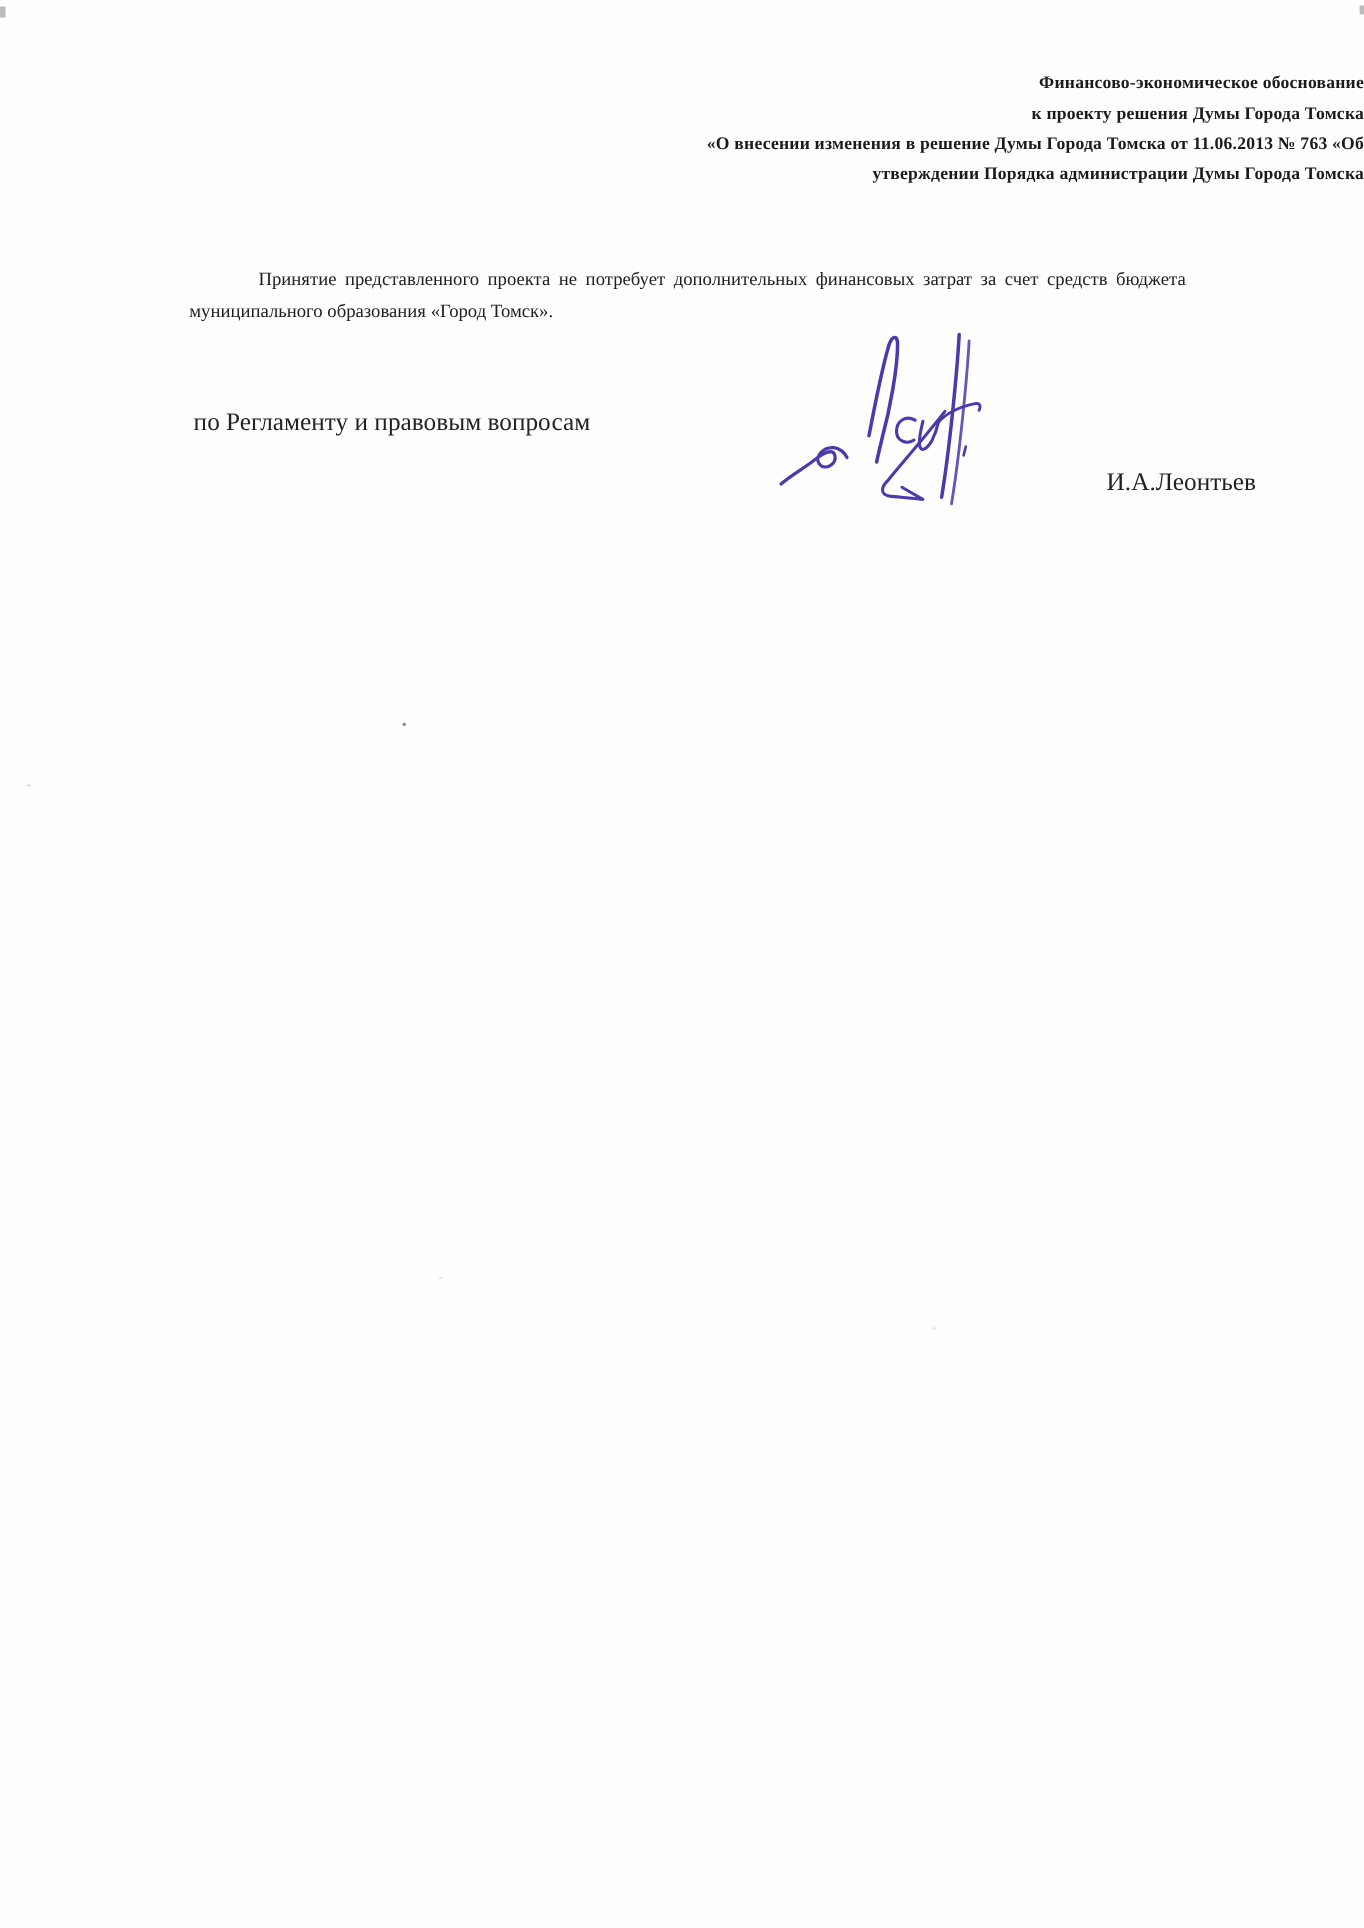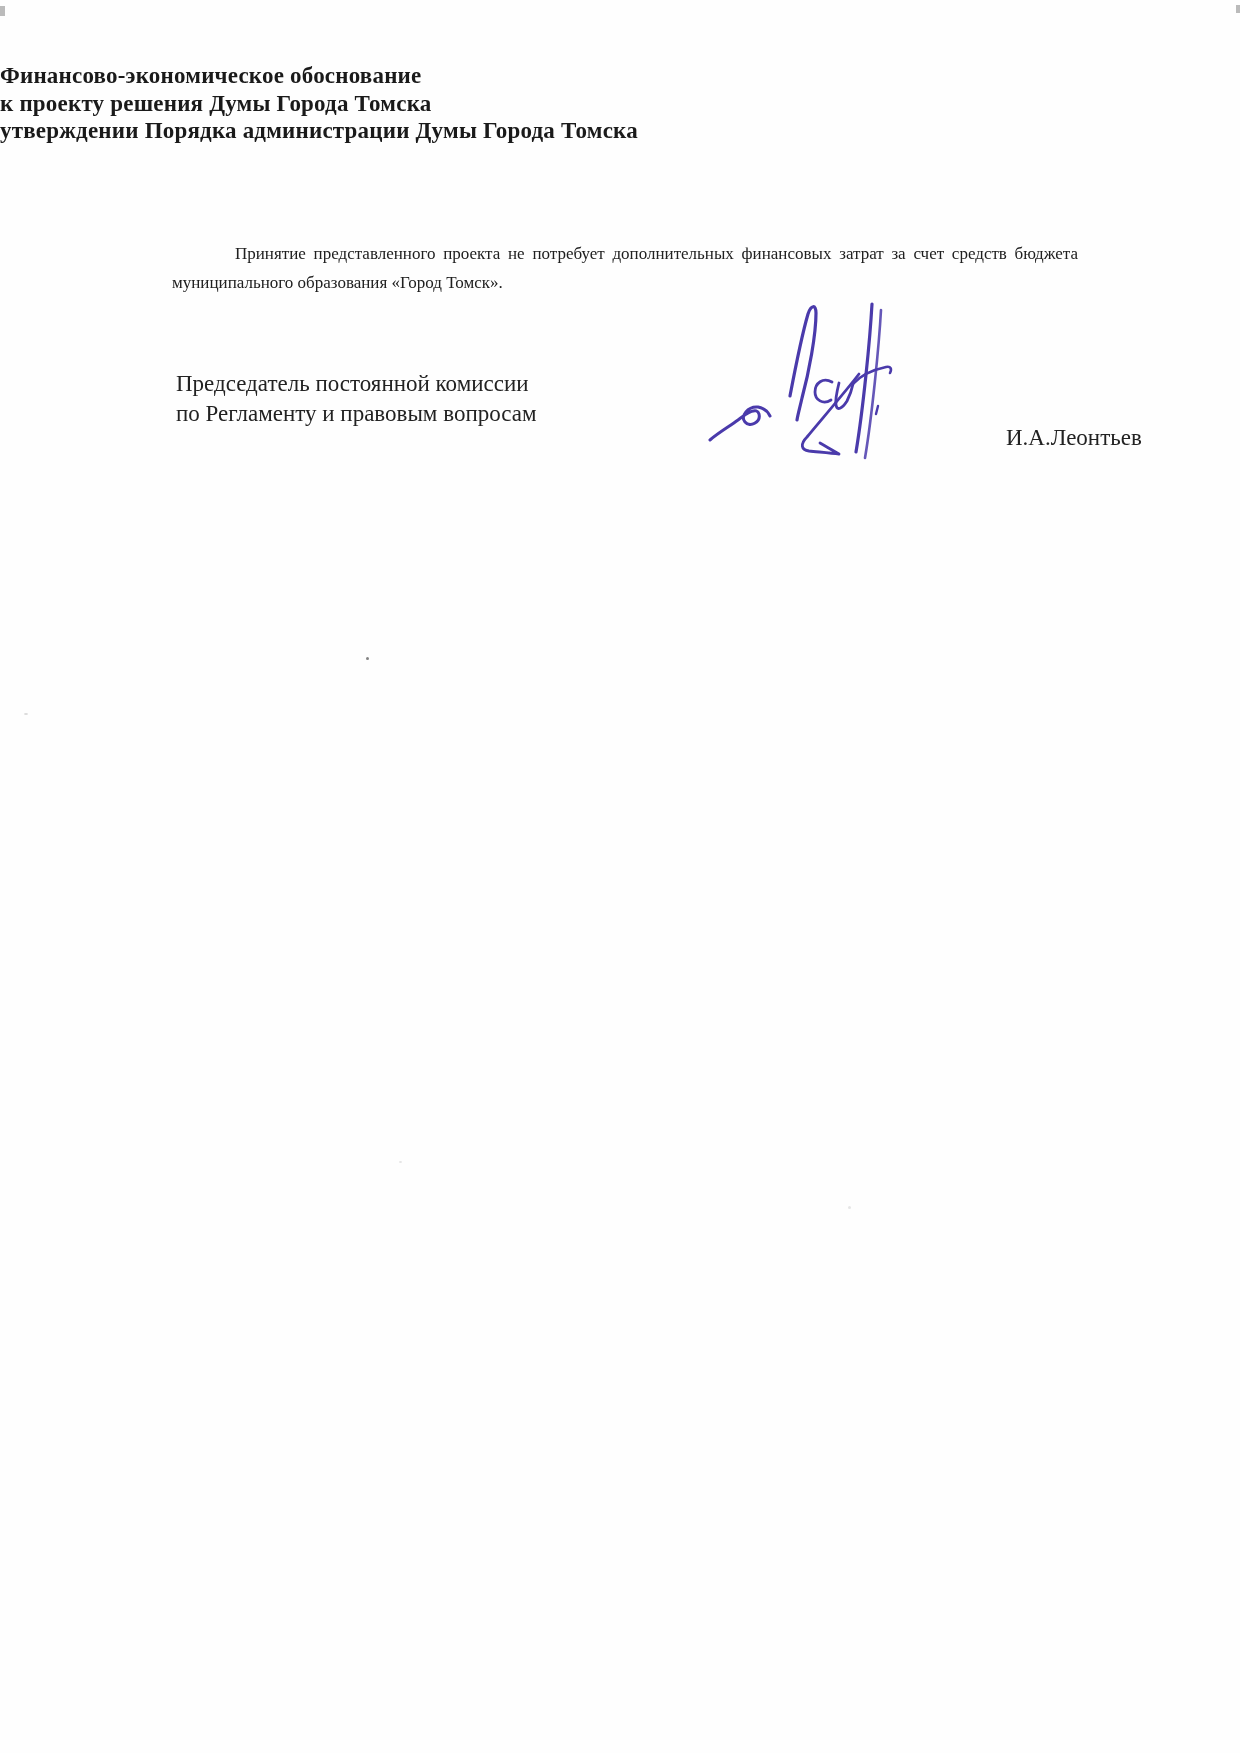--- a/index.html
+++ b/index.html
@@ -11,23 +11,23 @@
     position:relative;
     overflow:hidden;
   }
   .page{
     position:absolute;inset:0;
     background:#fefefe;
   }
   .doc-title{
     position:absolute;
     top:62px;left:0;width:1240px;
-    text-align:left;
+    text-align:right;
     font-weight:700;
-    font-size:23px;
+    font-size:16px;
     line-height:27.6px;
     letter-spacing:0.2px;
     color:#1a1a1a;
   }
   .body-par{
     position:absolute;
     top:240px;left:172px;width:906px;
     font-size:17px;
     line-height:28.5px;
     text-align:justify;
@@ -66,27 +66,27 @@
   .edge-right{top:5px;right:0;width:4px;height:8px;}
 </style>
 </head>
 <body>
 
 <div class="page">
 
   <div class="doc-title">
     <div>Финансово-экономическое обоснование</div>
     <div>к проекту решения Думы Города Томска</div>
+    <div>«О внесении изменения в решение Думы Города Томска от 11.06.2013 № 763 «Об</div>
     <div>утверждении Порядка администрации Думы Города Томска</div>
   </div>
 
   <p class="body-par">Принятие представленного проекта не потребует дополнительных финансовых затрат за счет средств бюджета муниципального образования «Город Томск».</p>
 
   <div class="sig-position">
-    <div>Председатель постоянной комиссии</div>
     <div>по Регламенту и правовым вопросам</div>
   </div>
 
   <svg class="signature-svg" viewBox="0 0 235 200" xmlns="http://www.w3.org/2000/svg" aria-hidden="true">
     <g fill="none" stroke="#4a3aab" stroke-linecap="round" stroke-linejoin="round">
 
       <path d="M 50 160 C 58 153, 70 146, 78 140 C 88 132, 97 127, 99 134 C 101 142, 90 148, 85 142 C 80 136, 88 126, 98 127 C 104 128, 108 132, 110 136" stroke-width="3"></path>
 
       <path d="M 130 116 C 134 95, 141 58, 148 34 C 151 25, 156 24, 156 33 C 156 55, 149 92, 142 118 C 140 127, 138 134, 137 140" stroke-width="3.2"></path>
 

